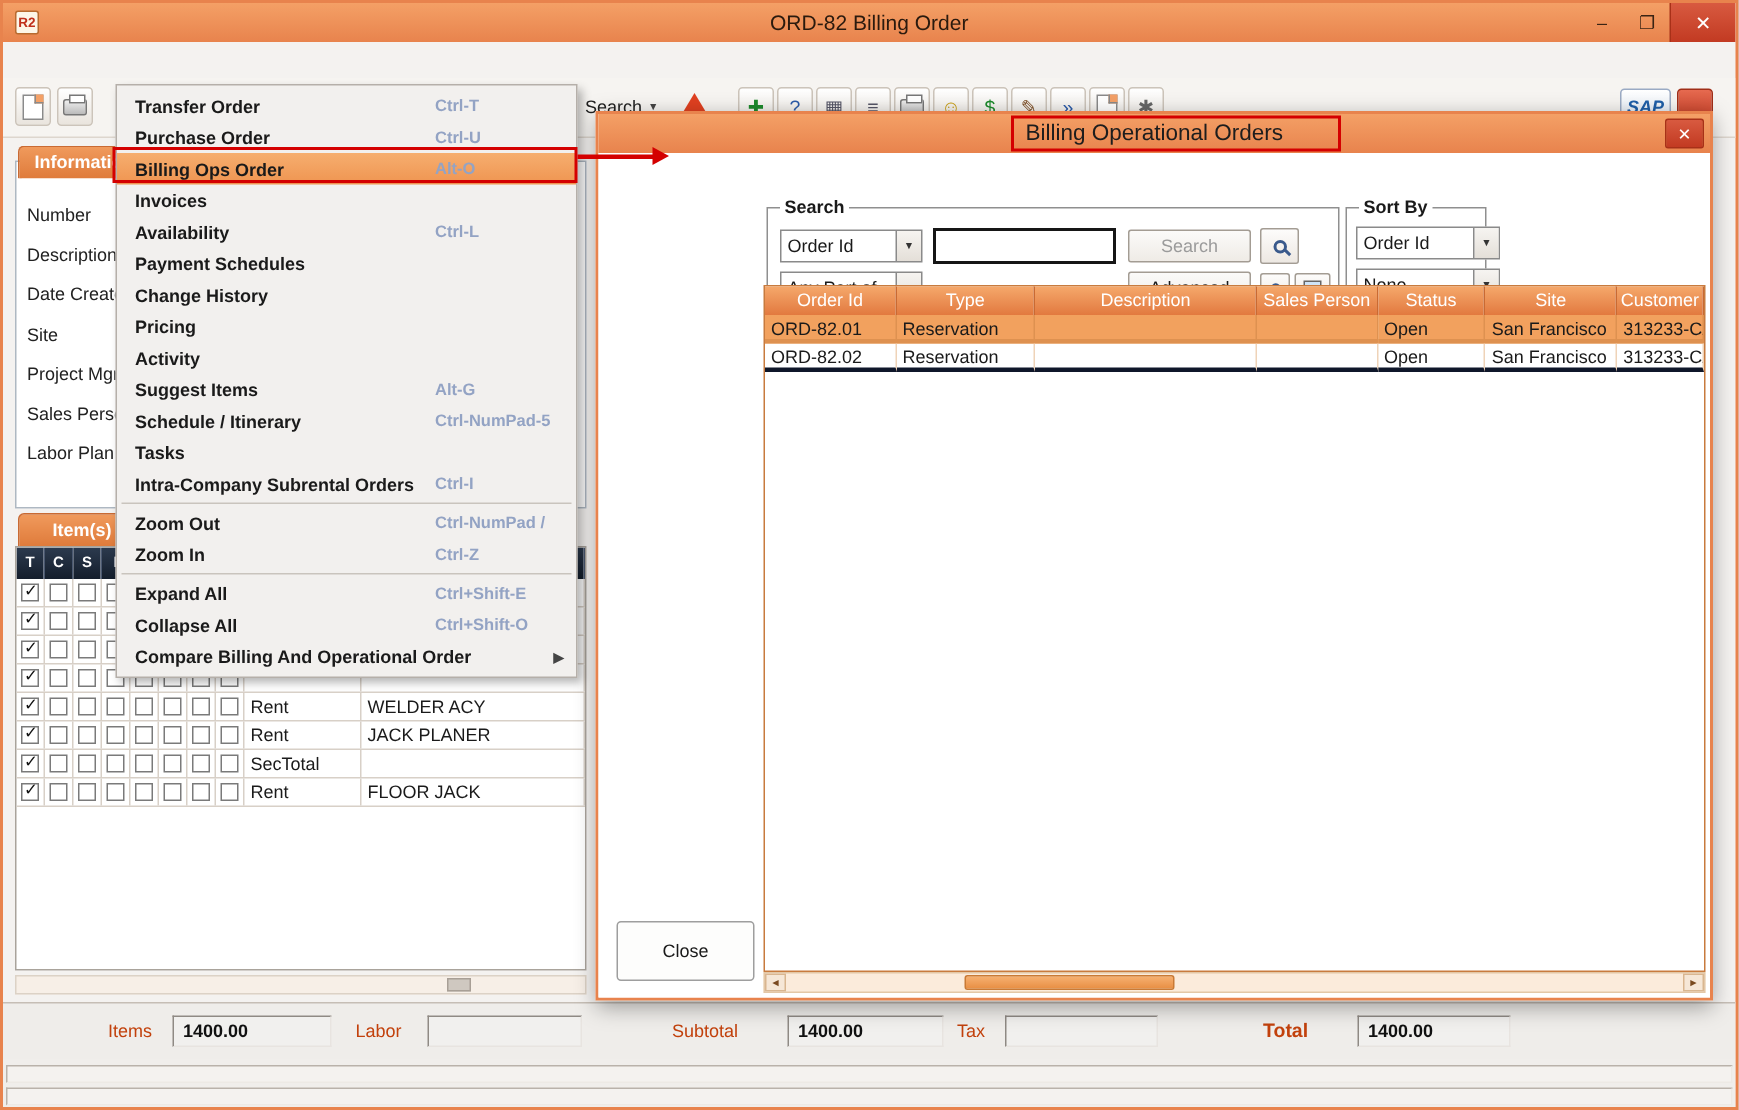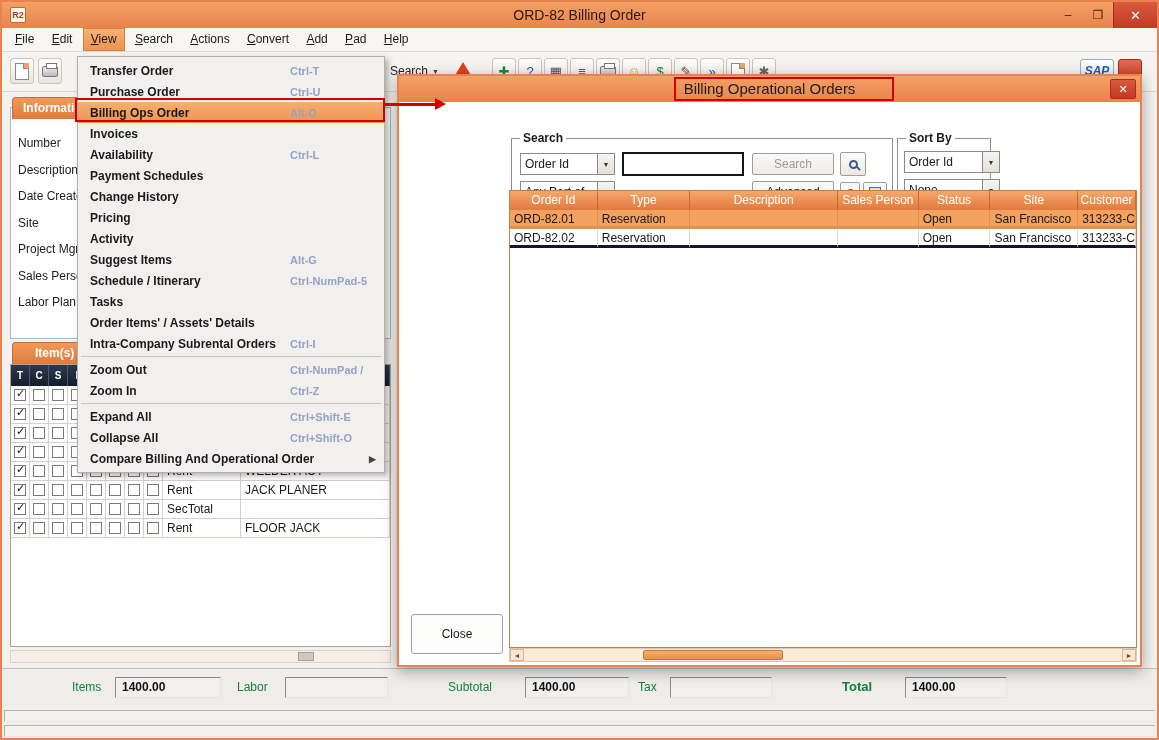--- a/index.html
+++ b/index.html
@@ -67,21 +67,21 @@
   .ig-type { width:78px; padding-left:4px; } .ig-desc { flex:1; padding-left:4px; }
   .chk { width:12px; height:12px; background:#fff; border:1px solid #7A7A7A; position:relative; }
   .chk.on::after { content:"✓"; position:absolute; left:1px; top:-3px; font-size:11px; color:#111; }
   .items-hscroll { position:absolute; left:8px; top:648px; width:381px; height:13px; background:#F7EFE7;
     border:1px solid #DCD2C6; }
   .ih-thumb { position:absolute; left:287px; top:1px; width:16px; height:9px; background:#CFC8C0; border:1px solid #A89F96; }
 
   
   .totals { position:absolute; left:0; top:666px; width:100%; height:38px; background:#EFEDEA;
     border-top:1px solid #C6BEB5; }
-  .tot-label { position:absolute; top:11px; color:#15803d;text-align:center; }
+  .tot-label { position:absolute; top:11px; color:#c2410c;text-align:center; }
   .tot-label.big { font-size:13px; font-weight:bold; top:10px; }
   .tot-field { position:absolute; top:8px; height:21px; background:#F1F0EE; border:1px solid;
     border-color:#8F8A84 #E8E4E0 #E8E4E0 #8F8A84; font-weight:bold; padding:2px 6px; color:#111; }
 
   
   .statusbar { position:absolute; left:0; top:704px; width:100%; height:32px; background:#F0EEEB; }
   .sb-strip { position:absolute; left:2px; right:2px; height:12px; background:#F4F2EF; border:1px solid;
     border-color:#B9B2AA #EDEAE5 #EDEAE5 #B9B2AA; }
 
   
@@ -160,31 +160,20 @@
   <div class="titlebar">
     <div class="app-icon">R2</div>
     <div class="tb-title">ORD-82 Billing Order</div>
     <div class="tb-controls">
       <div class="tb-btn">–</div>
       <div class="tb-btn">❐</div>
       <div class="tb-close">✕</div>
     </div>
   </div>
 
-  <div class="menubar">
-    <span class="mb-item">File</span>
-    <span class="mb-item">Edit</span>
-    <span class="mb-item active">View</span>
-    <span class="mb-item">Search</span>
-    <span class="mb-item">Actions</span>
-    <span class="mb-item">Convert</span>
-    <span class="mb-item">Add</span>
-    <span class="mb-item">Pad</span>
-    <span class="mb-item">Help</span>
-  </div>
 
   <div class="toolbar">
     <div class="tool-icon" style="left:8px">
         <span class="doc-ico"></span>
       </div>
     <div class="tool-icon" style="left:36px">
         <span class="prn-ico"></span>
       </div>
     <div class="search-dd">
       <span>Search</span>
@@ -525,24 +514,20 @@
     </div>
     <div class="dm-item">
       <span class="dm-label">Schedule / Itinerary</span>
       <span class="dm-short">Ctrl-NumPad-5</span>
     </div>
     <div class="dm-item">
       <span class="dm-label">Tasks</span>
       <span class="dm-short"></span>
     </div>
     <div class="dm-item">
-      <span class="dm-label">Order Items' / Assets' Details</span>
-      <span class="dm-short"></span>
-    </div>
-    <div class="dm-item">
       <span class="dm-label">Intra-Company Subrental Orders</span>
       <span class="dm-short">Ctrl-I</span>
     </div>
     <div class="dm-sep"></div>
     <div class="dm-item">
       <span class="dm-label">Zoom Out</span>
       <span class="dm-short">Ctrl-NumPad /</span>
     </div>
     <div class="dm-item">
       <span class="dm-label">Zoom In</span>

